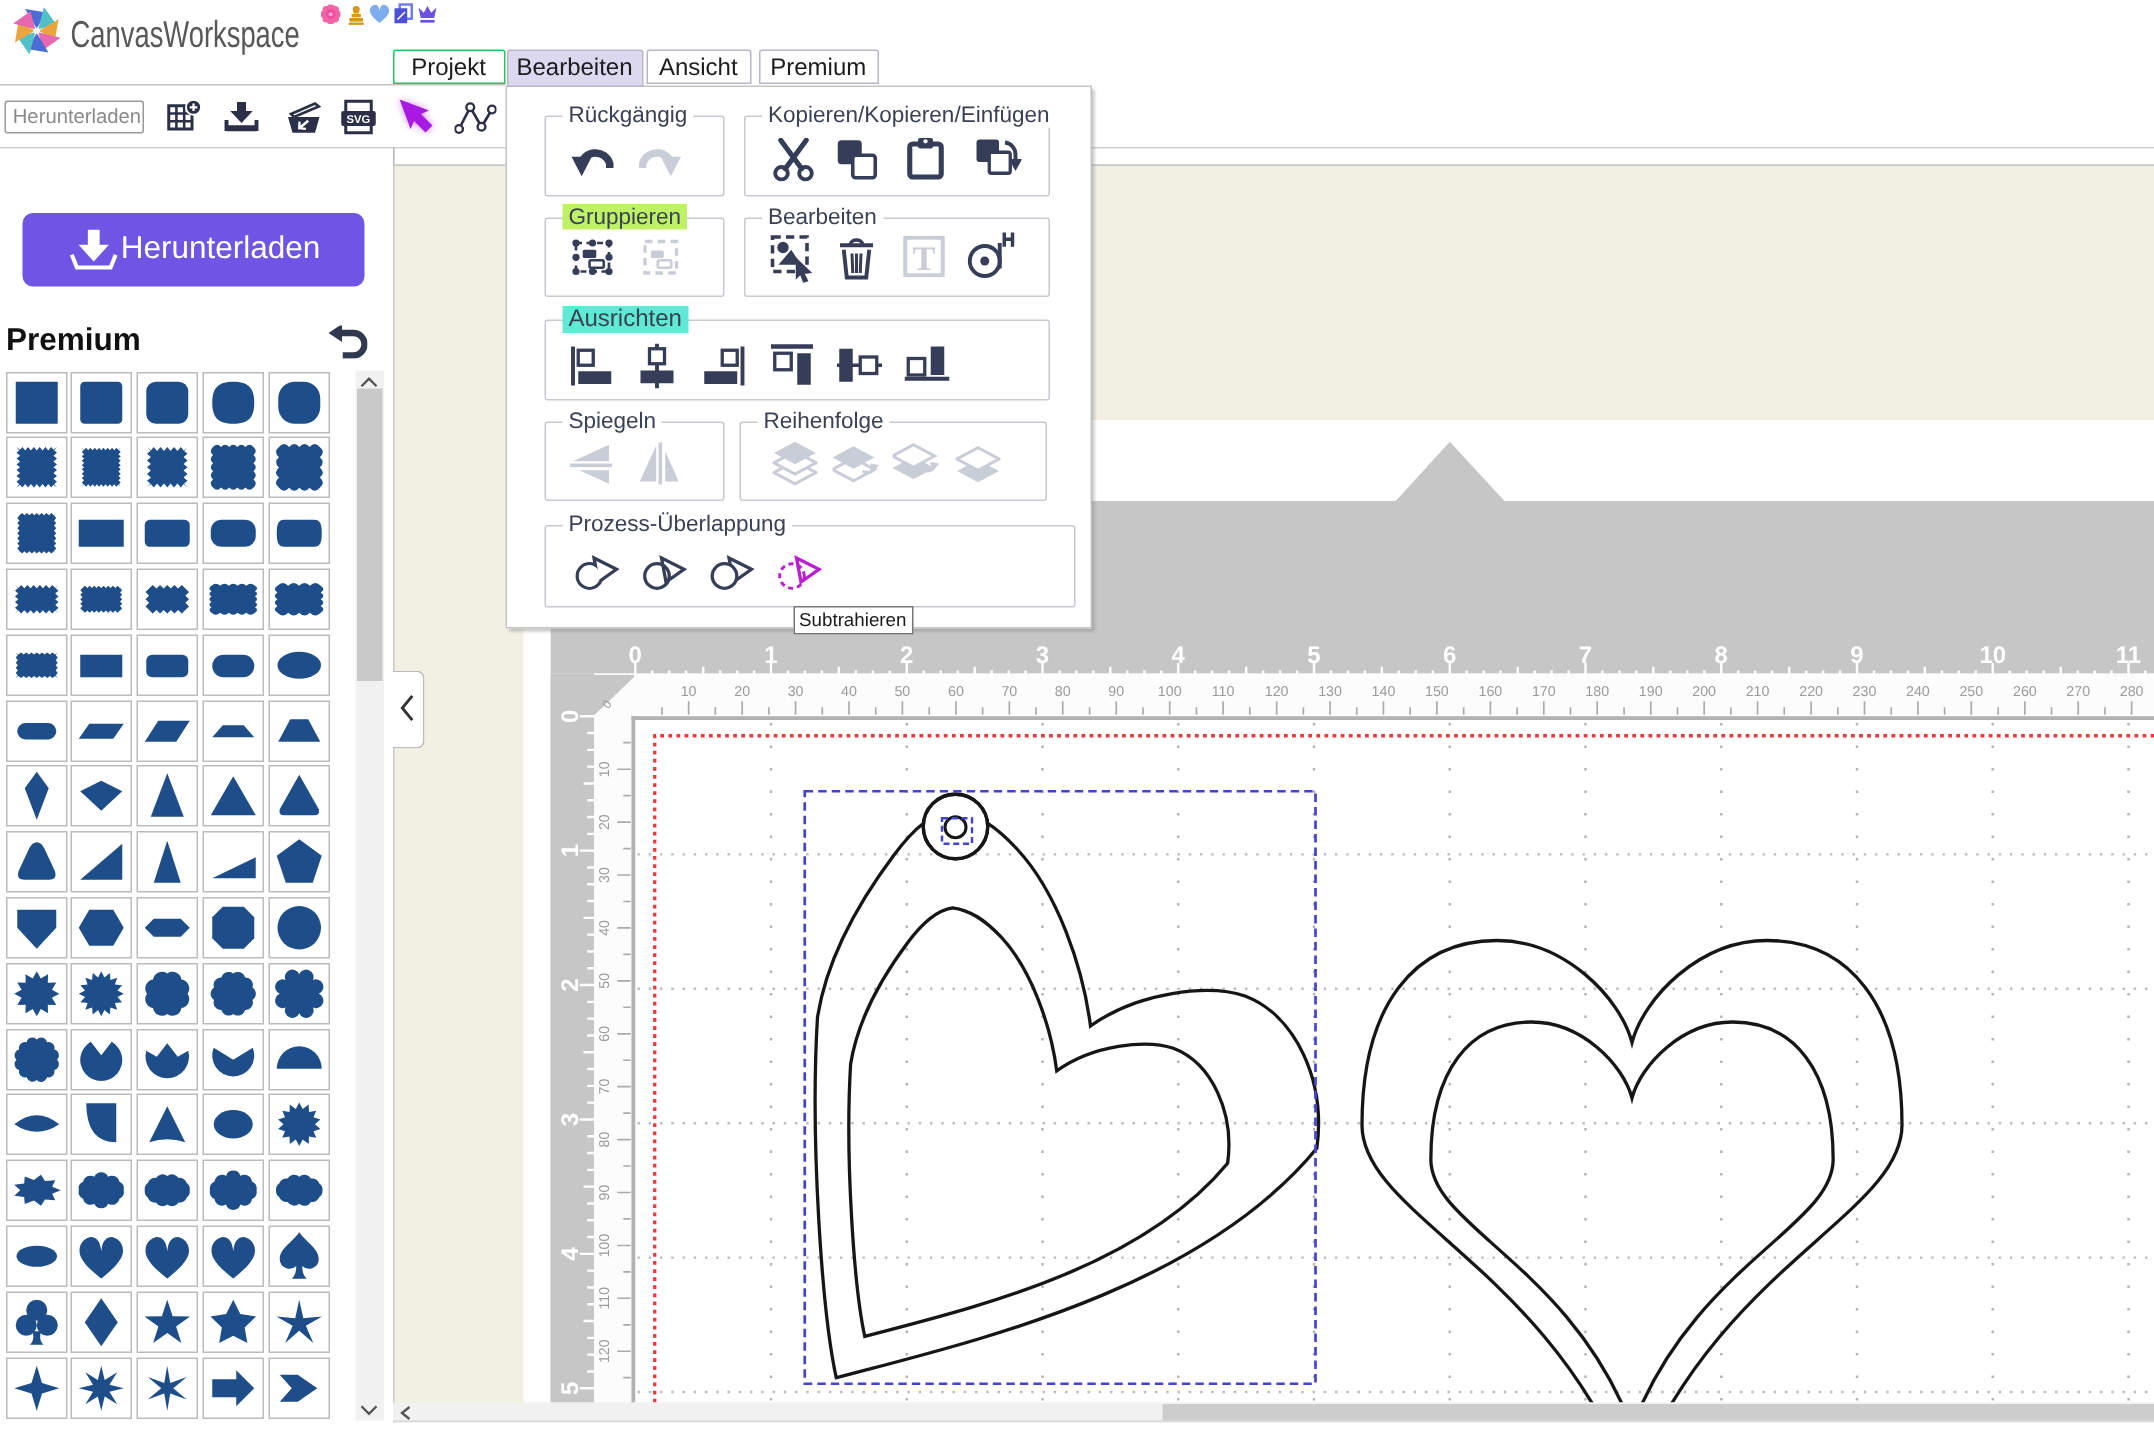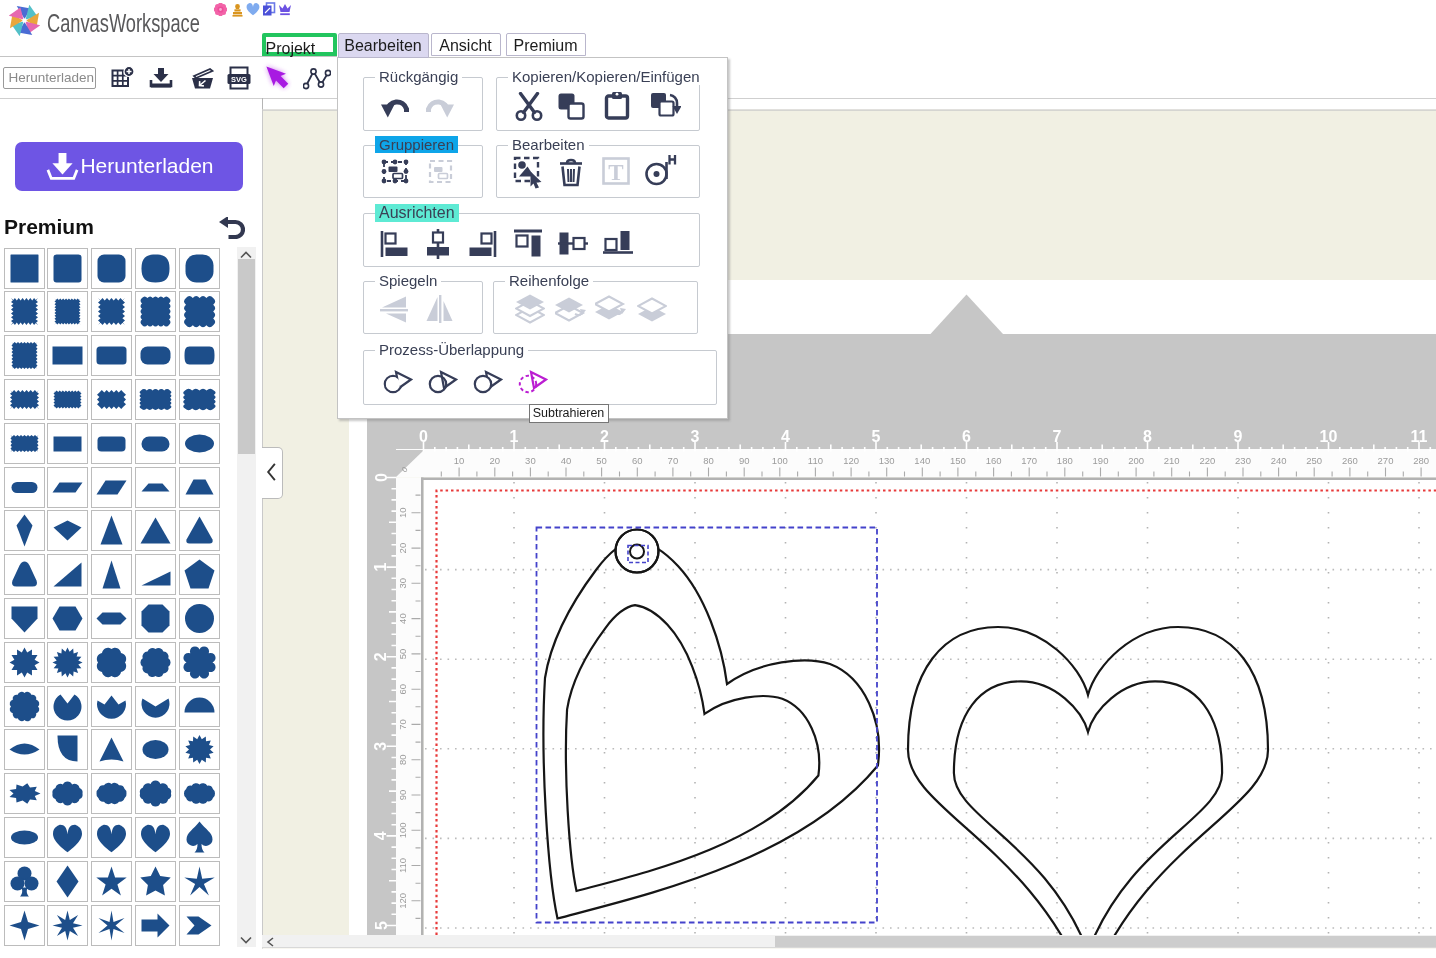--- a/index.html
+++ b/index.html
@@ -57,21 +57,21 @@
 <svg style="position:absolute;left:262px;top:2px" width="14" height="14" viewBox="0 0 14 14">
     <rect x="4.5" y="1" width="8" height="9.5" fill="none" stroke="#6a79e8" stroke-width="1.6"></rect>
     <rect x="1" y="3.5" width="8.5" height="10" fill="#4b50d8"></rect>
     <path d="M3,11 l5,-5" stroke="#fff" stroke-width="1.1"></path>
   </svg>
 <svg style="position:absolute;left:278px;top:3px" width="14" height="13" viewBox="0 0 14 13">
     <path d="M1,2 L4.5,5.5 L7,1 L9.5,5.5 L13,2 L11.5,9 L2.5,9 Z" fill="#6c52e2"></path>
     <rect x="2.2" y="10.3" width="9.6" height="1.8" fill="#6c52e2"></rect>
   </svg>
 <div class="abs" style="left:0;top:56px;width:337px;height:1px;background:#c4c4c4"></div>
-<div class="abs" style="left:261.5px;top:32.5px;width:75px;height:23.5px;background:#fff;border:4px solid #22c55e;border-radius:2px 2px 0 0;box-sizing:border-box;font-size:16px;color:#1c1c1c;line-height:23px">Projekt</div>
+<div class="abs" style="left:261.5px;top:32.5px;width:75px;height:23.5px;background:#fff;border:1px solid #22c55e;border-radius:2px 2px 0 0;box-sizing:border-box;text-align:center;font-size:16px;color:#1c1c1c;line-height:23px">Projekt</div>
 <div class="abs" style="left:337.5px;top:32.5px;width:91px;border-bottom:none;height:25px;z-index:30;background:#dbd8f0;border:1px solid #b9b6cc;border-radius:2px 2px 0 0;box-sizing:border-box;text-align:center;font-size:16px;color:#1c1c1c;line-height:23px">Bearbeiten</div>
 <div class="abs" style="left:430.5px;top:32.5px;width:70px;height:23.5px;background:#fff;border:1px solid #b9b6cc;border-radius:2px 2px 0 0;box-sizing:border-box;text-align:center;font-size:16px;color:#1c1c1c;line-height:23px">Ansicht</div>
 <div class="abs" style="left:505.5px;top:32.5px;width:80px;height:23.5px;background:#fff;border:1px solid #b9b6cc;border-radius:2px 2px 0 0;box-sizing:border-box;text-align:center;font-size:16px;color:#1c1c1c;line-height:23px">Premium</div>
 <div class="abs" style="left:0;top:98px;width:1436px;height:1px;background:#cfcfcf"></div>
 <div class="abs" style="left:2.5px;top:67px;width:93px;height:22px;border:1px solid #9a9a9a;border-radius:2px;box-sizing:border-box;font-size:13.5px;color:#8a8a8a;line-height:20px;padding-left:5px">Herunterladen</div>
 <svg style="position:absolute;left:111px;top:66px" width="24" height="24" viewBox="0 0 24 24">
     <rect x="1.5" y="4.5" width="15.5" height="15.5" fill="none" stroke="#2b3048" stroke-width="2"></rect>
     <path d="M6.6,4.5 V20 M11.8,4.5 V20 M1.5,9.6 H17 M1.5,14.8 H17" stroke="#2b3048" stroke-width="1.7"></path>
     <circle cx="18" cy="5.5" r="5" fill="#2b3048" stroke="#fff" stroke-width="1.2"></circle>
     <path d="M18,3 v5 M15.5,5.5 h5" stroke="#fff" stroke-width="1.5"></path>
@@ -492,21 +492,21 @@
 <div class="abs" style="left:775px;top:936px;width:661px;height:11px;background:#cdcdcd"></div>
 <svg style="position:absolute;left:266px;top:937px" width="9" height="10" viewBox="0 0 9 10">
     <path d="M7,1 L2,5 L7,9" stroke="#555" stroke-width="1.6" fill="none"></path>
   </svg>
 <div class="abs" style="left:337px;top:57px;width:391px;height:362px;background:#fff;border:1px solid #c3c3c3;box-sizing:border-box;box-shadow:2px 2px 2px rgba(130,130,130,.45)"></div>
 <div class="abs" style="left:363px;top:77px;width:120px;height:54px;border:1px solid #c6cad0;border-radius:2px;box-sizing:border-box"></div>
 <div class="abs" style="left:375px;top:68px;background:#fff;padding:0 4px;font-size:15px;color:#3a4055">Rückgängig</div>
 <div class="abs" style="left:496px;top:77px;width:204px;height:54px;border:1px solid #c6cad0;border-radius:2px;box-sizing:border-box"></div>
 <div class="abs" style="left:508px;top:68px;background:#fff;padding:0 4px;font-size:15px;color:#3a4055">Kopieren/Kopieren/Einfügen</div>
 <div class="abs" style="left:363px;top:145px;width:120px;height:53px;border:1px solid #c6cad0;border-radius:2px;box-sizing:border-box"></div>
-<div class="abs" style="left:375px;top:136px;background:#0ea5e9;padding:0 4px;font-size:15px;color:#3a4055">Gruppieren</div>
+<div class="abs" style="left:375px;top:136px;background:#bef264;padding:0 4px;font-size:15px;color:#3a4055">Gruppieren</div>
 <div class="abs" style="left:496px;top:145px;width:204px;height:53px;border:1px solid #c6cad0;border-radius:2px;box-sizing:border-box"></div>
 <div class="abs" style="left:508px;top:136px;background:#fff;padding:0 4px;font-size:15px;color:#3a4055">Bearbeiten</div>
 <div class="abs" style="left:363px;top:212.5px;width:337px;height:54px;border:1px solid #c6cad0;border-radius:2px;box-sizing:border-box"></div>
 <div class="abs" style="left:375px;top:203.5px;background:#5eead4;padding:0 4px;font-size:16px;color:#3a4055">Ausrichten</div>
 <div class="abs" style="left:363px;top:281px;width:120px;height:53px;border:1px solid #c6cad0;border-radius:2px;box-sizing:border-box"></div>
 <div class="abs" style="left:375px;top:272px;background:#fff;padding:0 4px;font-size:15px;color:#3a4055">Spiegeln</div>
 <div class="abs" style="left:493px;top:281px;width:205px;height:53px;border:1px solid #c6cad0;border-radius:2px;box-sizing:border-box"></div>
 <div class="abs" style="left:505px;top:272px;background:#fff;padding:0 4px;font-size:15px;color:#3a4055">Reihenfolge</div>
 <div class="abs" style="left:363px;top:349.5px;width:354px;height:55px;border:1px solid #c6cad0;border-radius:2px;box-sizing:border-box"></div>
 <div class="abs" style="left:375px;top:340.5px;background:#fff;padding:0 4px;font-size:15px;color:#3a4055">Prozess-Überlappung</div>

